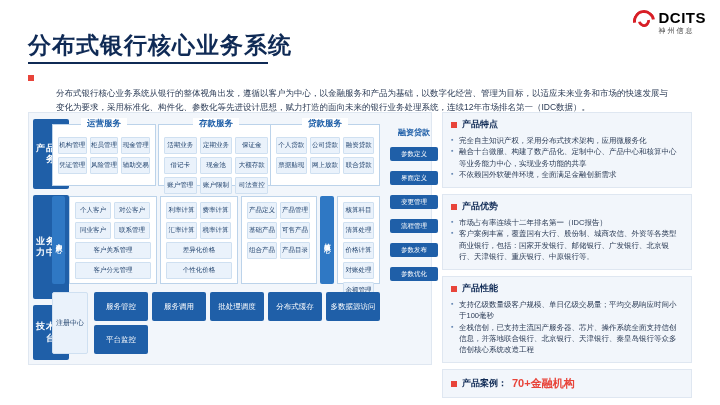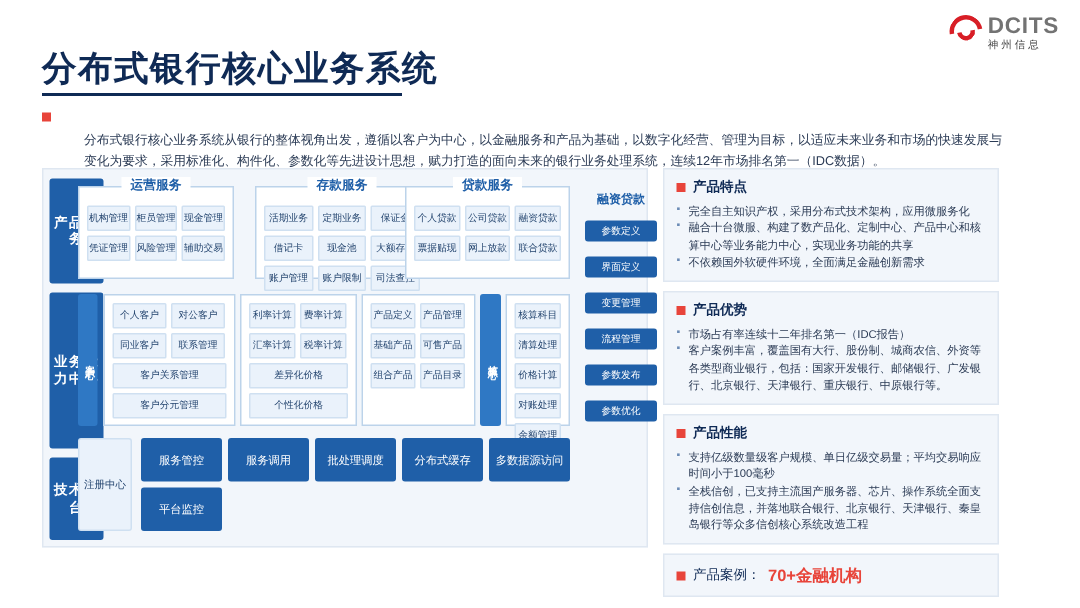--- a/index.html
+++ b/index.html
@@ -18,21 +18,21 @@
     border-right-color:transparent; border-bottom-color:transparent;
     transform:rotate(35deg);
   }
   .logo-mark .arc2 {
     position:absolute; left:5px; top:5px; width:12px; height:12px;
     border:3px solid #d81e26; border-radius:50%;
     border-left-color:transparent; border-top-color:transparent;
     transform:rotate(35deg);
   }
   .logo-text { line-height:1; }
-  .logo-text .en { font-size:15px; font-weight:bold; color:#737373; letter-spacing:.5px; }
+  .logo-text .en { font-size:15px; font-weight:bold; color:#000000; letter-spacing:.5px; }
   .logo-text .cn { font-size:7px; color:#444; letter-spacing:2px; margin-top:2px; }
 
   .title {
     position:absolute; left:28px; top:30px;
     font-size:23px; font-weight:bold; color:#0f2a55; letter-spacing:1px;
   }
   .title-rule { position:absolute; left:28px; top:62px; width:240px; height:2px; background:#0f2a55; }
 
   .lead { position:absolute; left:28px; top:70px; width:664px; display:flex; gap:6px; }
   .lead .bullet { width:6px; height:6px; background:#e8443a; margin-top:5px; flex:none; }
@@ -60,21 +60,21 @@
     background:#fff; padding:0 6px; font-size:8.5px; color:#1f5fa8; font-weight:bold; white-space:nowrap;
   }
   .cells { position:absolute; left:5px; right:5px; top:12px; display:flex; flex-wrap:wrap; gap:3px; }
   .cell {
     background:#eaf2fb; border:1px solid #cfe0f1; color:#24456f;
     font-size:6.5px; text-align:center; padding:3px 0; border-radius:1px;
   }
 
   
   #z-op   { left:52px;  top:124px; width:104px; height:62px; }
-  #z-dep  { left:170px; top:124px; width:116px; height:62px; }
+  #z-dep  { left:158px; top:124px; width:116px; height:62px; }
   #z-loan { left:270px; top:124px; width:110px; height:62px; }
   #z-op .cell, #z-dep .cell, #z-loan .cell { width:calc(33.33% - 2px); }
   #z-dep .cell, #z-loan .cell { width:calc(33.33% - 2px); }
 
   
   .platform-label {
     position:absolute; left:386px; top:127px; width:56px;
     font-size:8px; color:#1f5fa8; font-weight:bold; text-align:center;
   }
   .pf-btn {
@@ -116,31 +116,31 @@
     display:flex; align-items:center; justify-content:center; text-align:center; border-radius:2px;
   }
   .tgrid { position:absolute; left:42px; top:0; right:0; height:100%;
            display:grid; grid-template-columns:repeat(5,1fr); grid-template-rows:repeat(2,1fr); gap:4px; }
   .tcell {
     background:#1f5fa8; color:#fff; font-size:7.5px; border-radius:2px;
     display:flex; align-items:center; justify-content:center;
   }
 
   
-  .rcol { position:absolute; left:442px; top:112px; width:224px; }
+  .rcol { position:absolute; left:442px; top:112px; width:250px; }
   .rbox { background:#f2f6fb; border:1px solid #dfe7f1; margin-bottom:6px; padding:5px 8px 7px; }
   .rhead { display:flex; align-items:center; gap:5px; margin-bottom:4px; }
   .rhead .sq { width:6px; height:6px; background:#e8443a; flex:none; }
   .rhead .t { font-size:9px; font-weight:bold; color:#0f2a55; }
   .rlist { margin:0; padding:0; list-style:none; }
   .rlist li { font-size:7.5px; line-height:1.5; color:#2b3b55; padding-left:8px; position:relative; }
   .rlist li:before { content:"▪"; position:absolute; left:0; color:#6b8bb5; font-size:7px; }
   .rcase { background:#f2f6fb; border:1px solid #dfe7f1; padding:6px 8px; display:flex; align-items:center; gap:5px; }
   .rcase .sq { width:6px; height:6px; background:#e8443a; flex:none; }
-  .rcase .t { font-size:9px; font-weight:normal; color:#0f2a55; }
+  .rcase .t { font-size:9px; font-weight:bold; color:#0f2a55; }
   .rcase .v { font-size:11px; font-weight:bold; color:#e8443a; }
 </style>
 </head>
 <body>
 
 <div class="logo">
   <div class="logo-mark">
     <div class="arc"></div>
       <div class="arc2"></div>
   </div>

